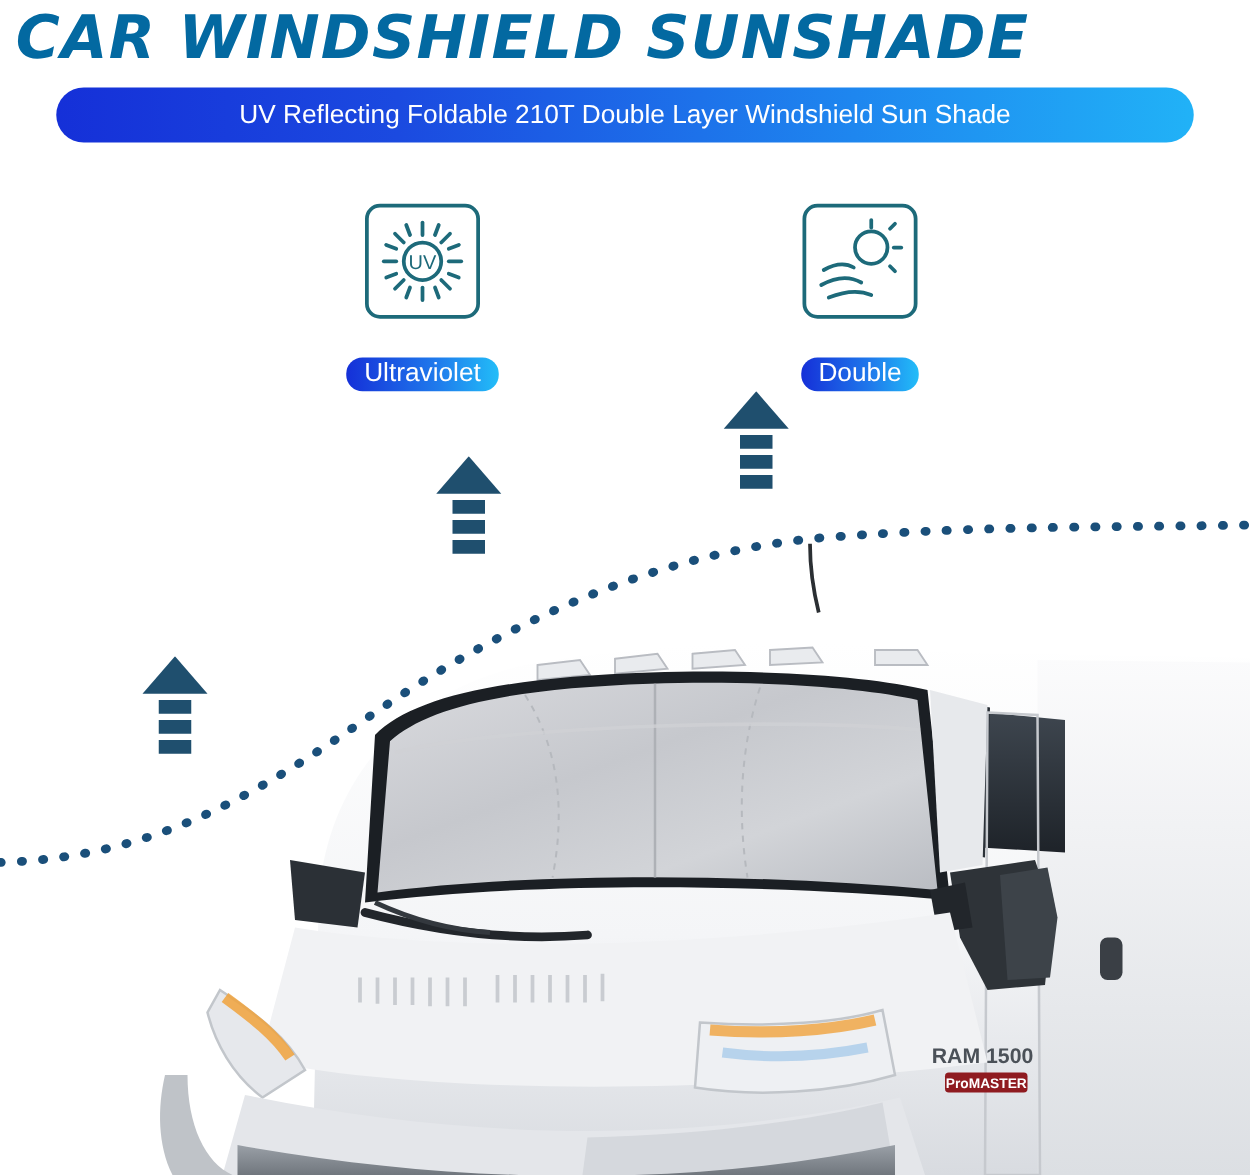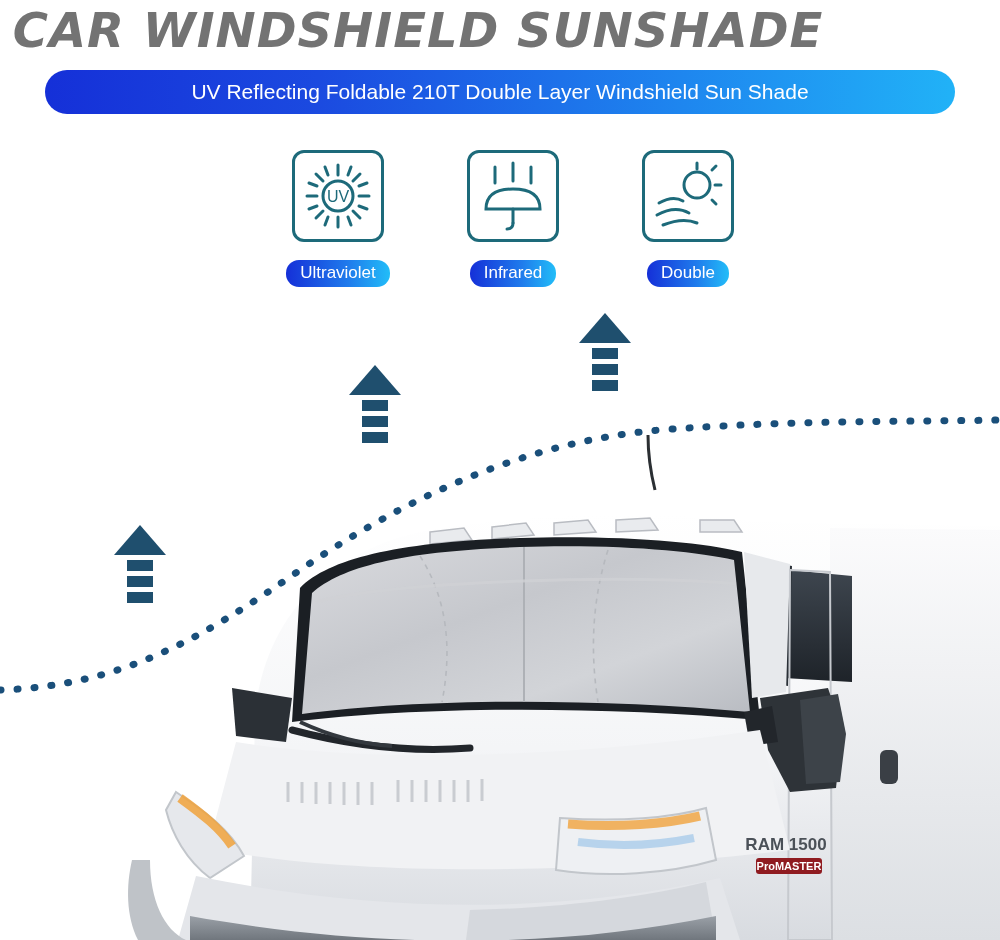--- a/index.html
+++ b/index.html
@@ -27,21 +27,21 @@
   .title {
     position: absolute;
     top: 2px;
     left: 0;
     width: 836px;
     text-align: center;
     font-size: 48px;
     font-weight: bold;
     font-style: italic;
     letter-spacing: 1px;
-    color: #737373;
+    color: #0369a1;
     font-family: "DejaVu Sans", sans-serif;
   }
 
   
   .subtitle-wrap {
     position: absolute;
     top: 70px;
     left: 50%;
     transform: translateX(-50%);
     width: 910px;
@@ -76,37 +76,37 @@
     width: 160px;
     text-align: center;
   }
   .feature-0 { left: 0px; }
   .feature-1 { left: 175px; }
   .feature-2 { left: 350px; }
 
   .icon-box {
     width: 92px;
     height: 92px;
-    margin: 2px auto;
+    margin: 15px auto;
     border: 3px solid #1d6a7a;
     border-radius: 12px;
     box-sizing: border-box;
     position: relative;
     background: #ffffff;
   }
   .icon-box svg { display: block; }
 
   .feature-label {
     margin-top: 16px;
     display: inline-block;
     padding: 3px 14px 4px 14px;
     border-radius: 13px;
     background: linear-gradient(90deg, #1530d8 0%, #1f7bec 60%, #22bdf8 100%);
     color: #ffffff;
-    font-size: 17px;
+    font-size: 21px;
     line-height: 20px;
     font-family: "Liberation Sans", sans-serif;
     white-space: nowrap;
   }
 
   
   .arrow {
     position: absolute;
   }
 
@@ -163,35 +163,20 @@
             <line x1="64" y1="53" x2="72" y2="56"></line>
             <line x1="14" y1="56" x2="22" y2="53"></line>
             <line x1="64" y1="33" x2="72" y2="30"></line>
           </g>
           <text x="43" y="49" text-anchor="middle" font-family="Liberation Sans, sans-serif" font-size="16" fill="#1d6a7a">UV</text>
         </svg>
       </div>
       <div class="feature-label">Ultraviolet</div>
     </div>
 
-    <div class="feature feature-1">
-      <div class="icon-box">
-        <svg width="86" height="86" viewBox="0 0 86 86">
-          <g stroke="#1d6a7a" stroke-width="3" stroke-linecap="round" fill="none">
-            <line x1="25" y1="14" x2="25" y2="30"></line>
-            <line x1="43" y1="10" x2="43" y2="28"></line>
-            <line x1="61" y1="14" x2="61" y2="30"></line>
-            <path d="M16 56 Q16 36 43 36 Q70 36 70 56 Z"></path>
-            <line x1="43" y1="56" x2="43" y2="70"></line>
-            <path d="M43 70 Q43 76 37 76"></path>
-          </g>
-        </svg>
-      </div>
-      <div class="feature-label">Infrared</div>
-    </div>
 
     <div class="feature feature-2">
       <div class="icon-box">
         <svg width="86" height="86" viewBox="0 0 86 86">
           <g stroke="#1d6a7a" stroke-width="3" stroke-linecap="round" fill="none">
             <circle cx="52" cy="32" r="13"></circle>
             <line x1="52" y1="10" x2="52" y2="16"></line>
             <line x1="70" y1="32" x2="76" y2="32"></line>
             <line x1="67" y1="17" x2="71" y2="13"></line>
             <line x1="67" y1="47" x2="71" y2="51"></line>

